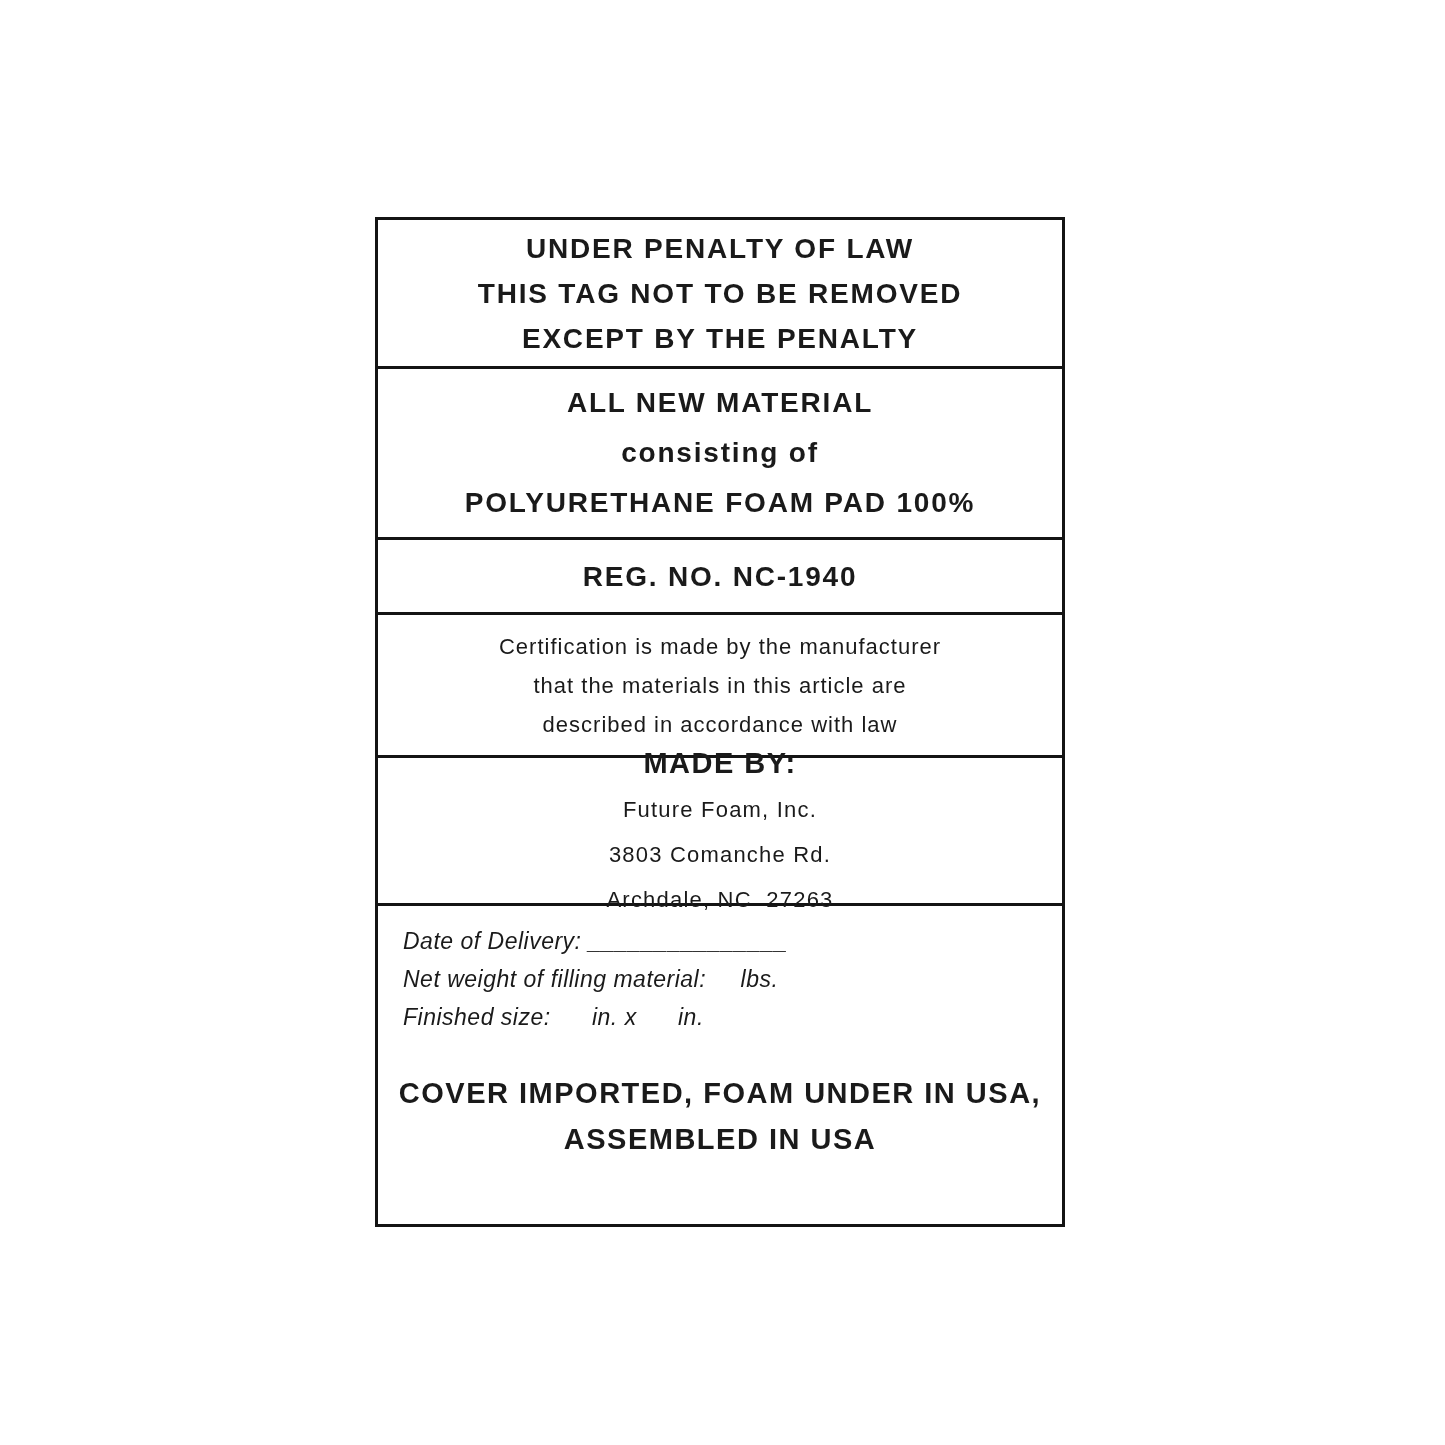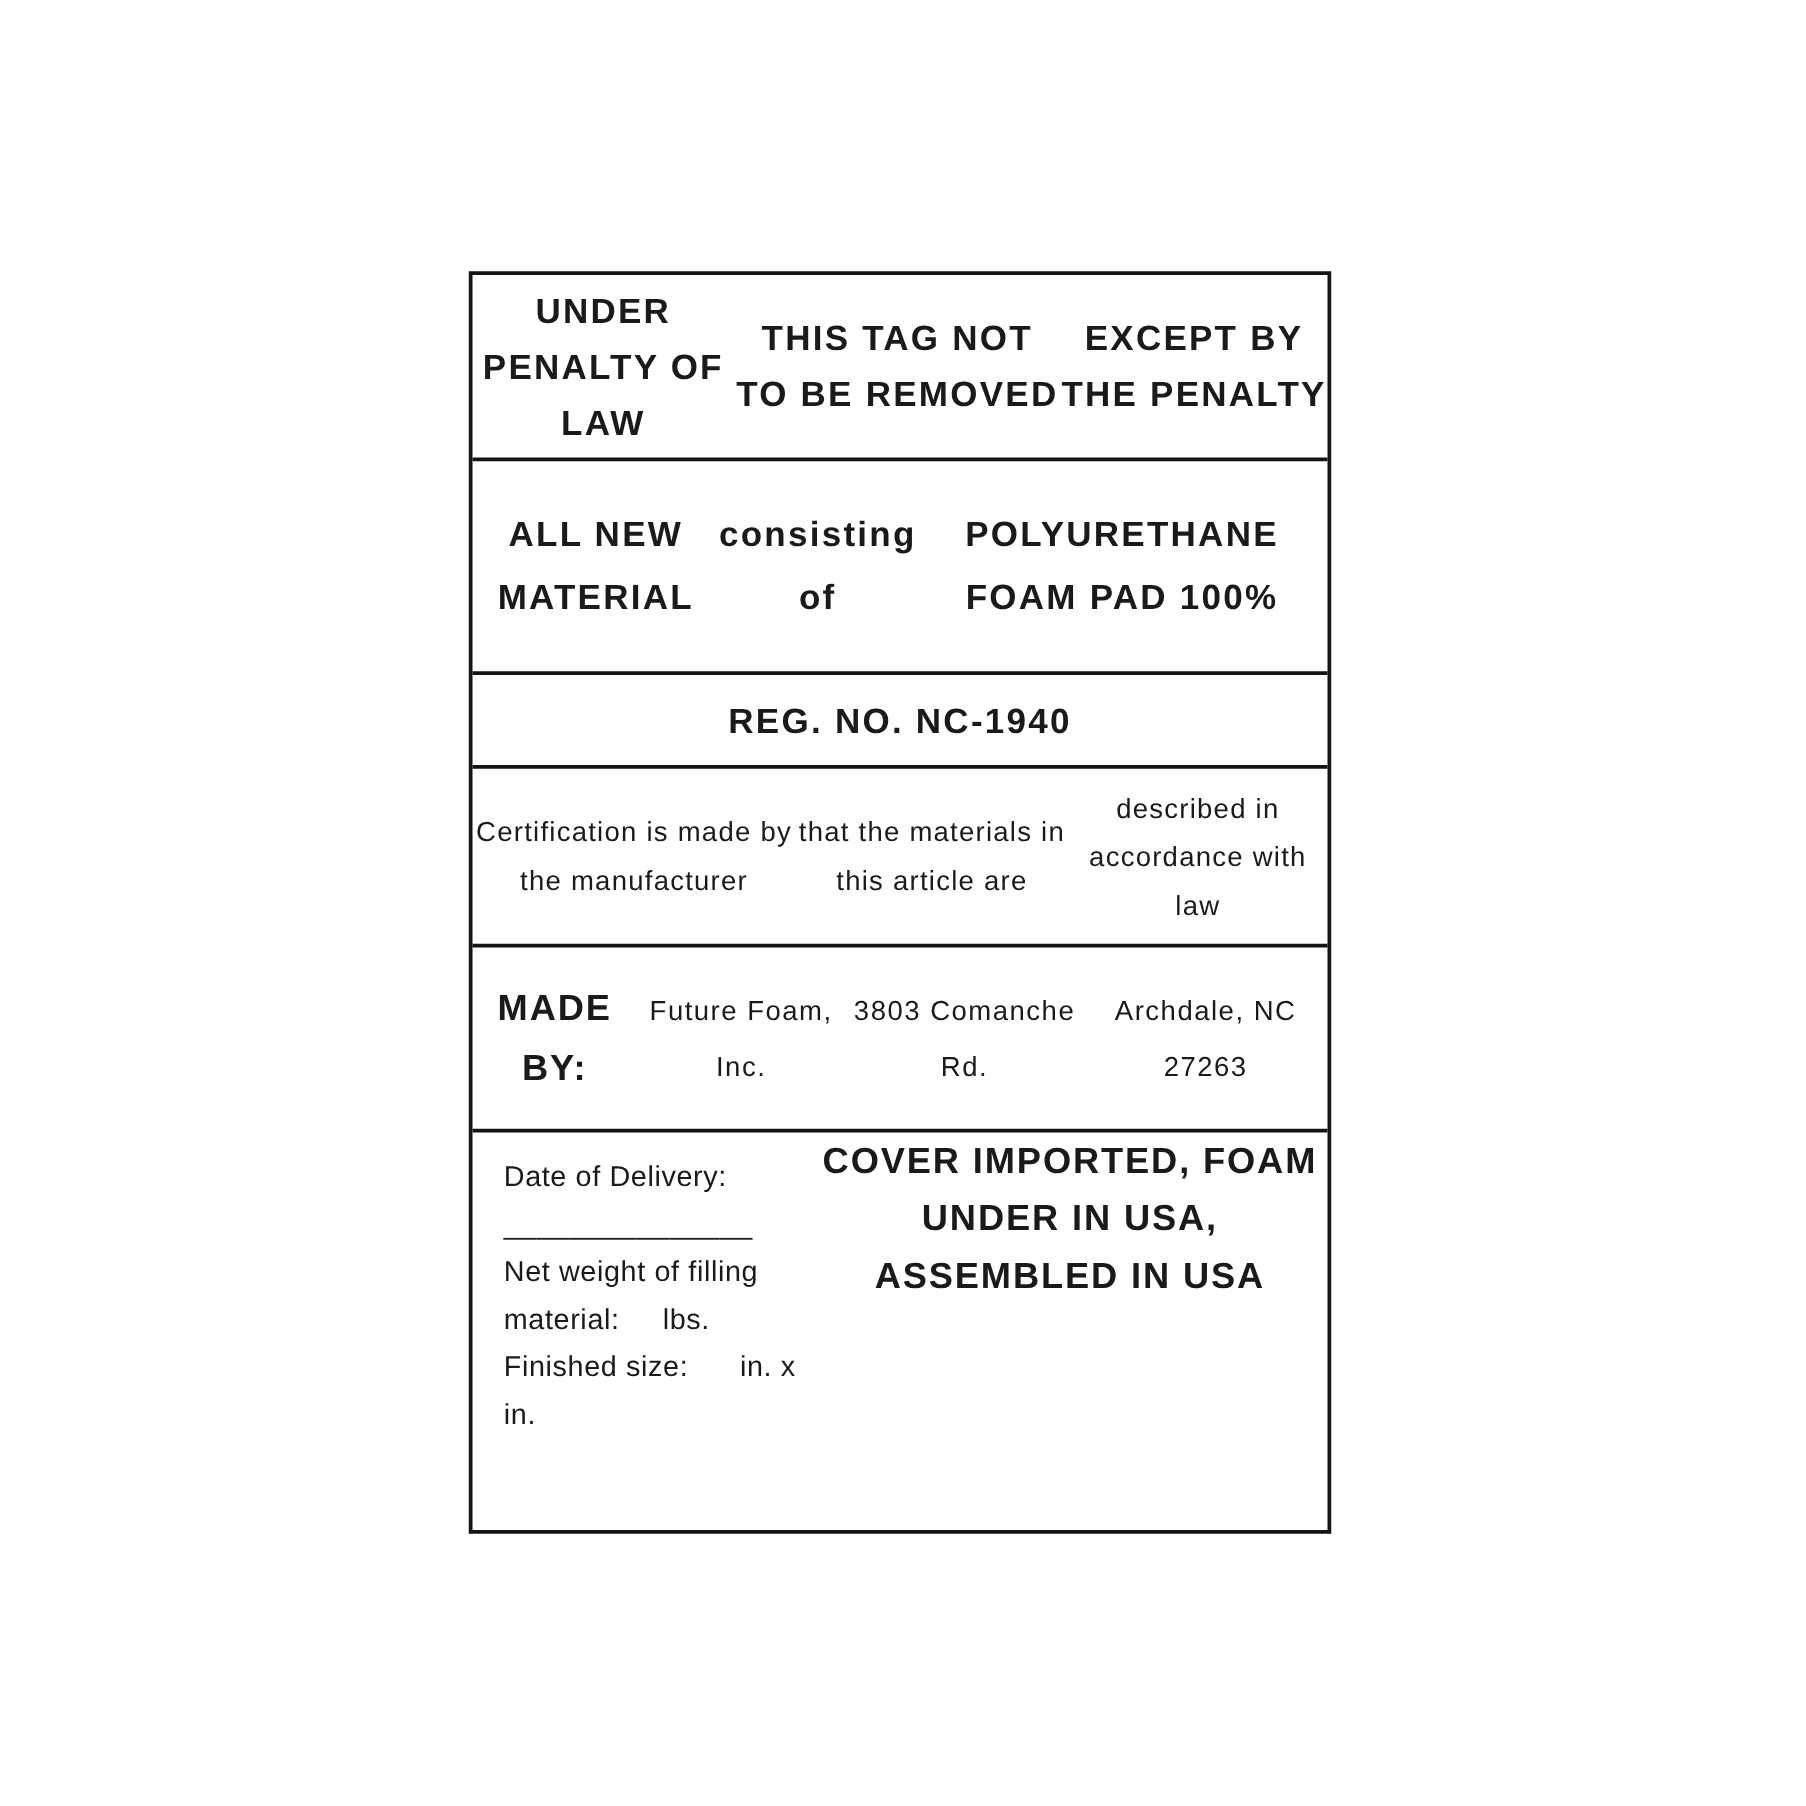--- a/index.html
+++ b/index.html
@@ -23,21 +23,21 @@
     height: 1010px;
     border: 3px solid #141414;
     box-sizing: border-box;
     display: flex;
     flex-direction: column;
     background: #ffffff;
   }
   .sec {
     box-sizing: border-box;
     display: flex;
-    flex-direction: row;
+    flex-direction: column;
     align-items: center;
     justify-content: center;
     border-bottom: 3px solid #141414;
     text-align: center;
     width: 100%;
   }
   .sec:last-child { border-bottom: none; }
   .sec-penalty   { height: 149px; }
   .sec-material  { height: 171px; }
   .sec-reg       { height: 75px;  }
@@ -65,20 +65,21 @@
     line-height: 48px;
   }
   .addr-text {
     font-size: 22px;
     font-weight: 400;
     letter-spacing: 1.2px;
     line-height: 45px;
   }
   .details-block {
     padding: 16px 0 0 25px;
+    font-style: italic;
   }
   .detail-text {
     font-size: 23px;
     font-weight: 400;
     letter-spacing: 0.5px;
     line-height: 38px;
   }
   .origin-block {
     padding-bottom: 10px;
     text-align: center;

